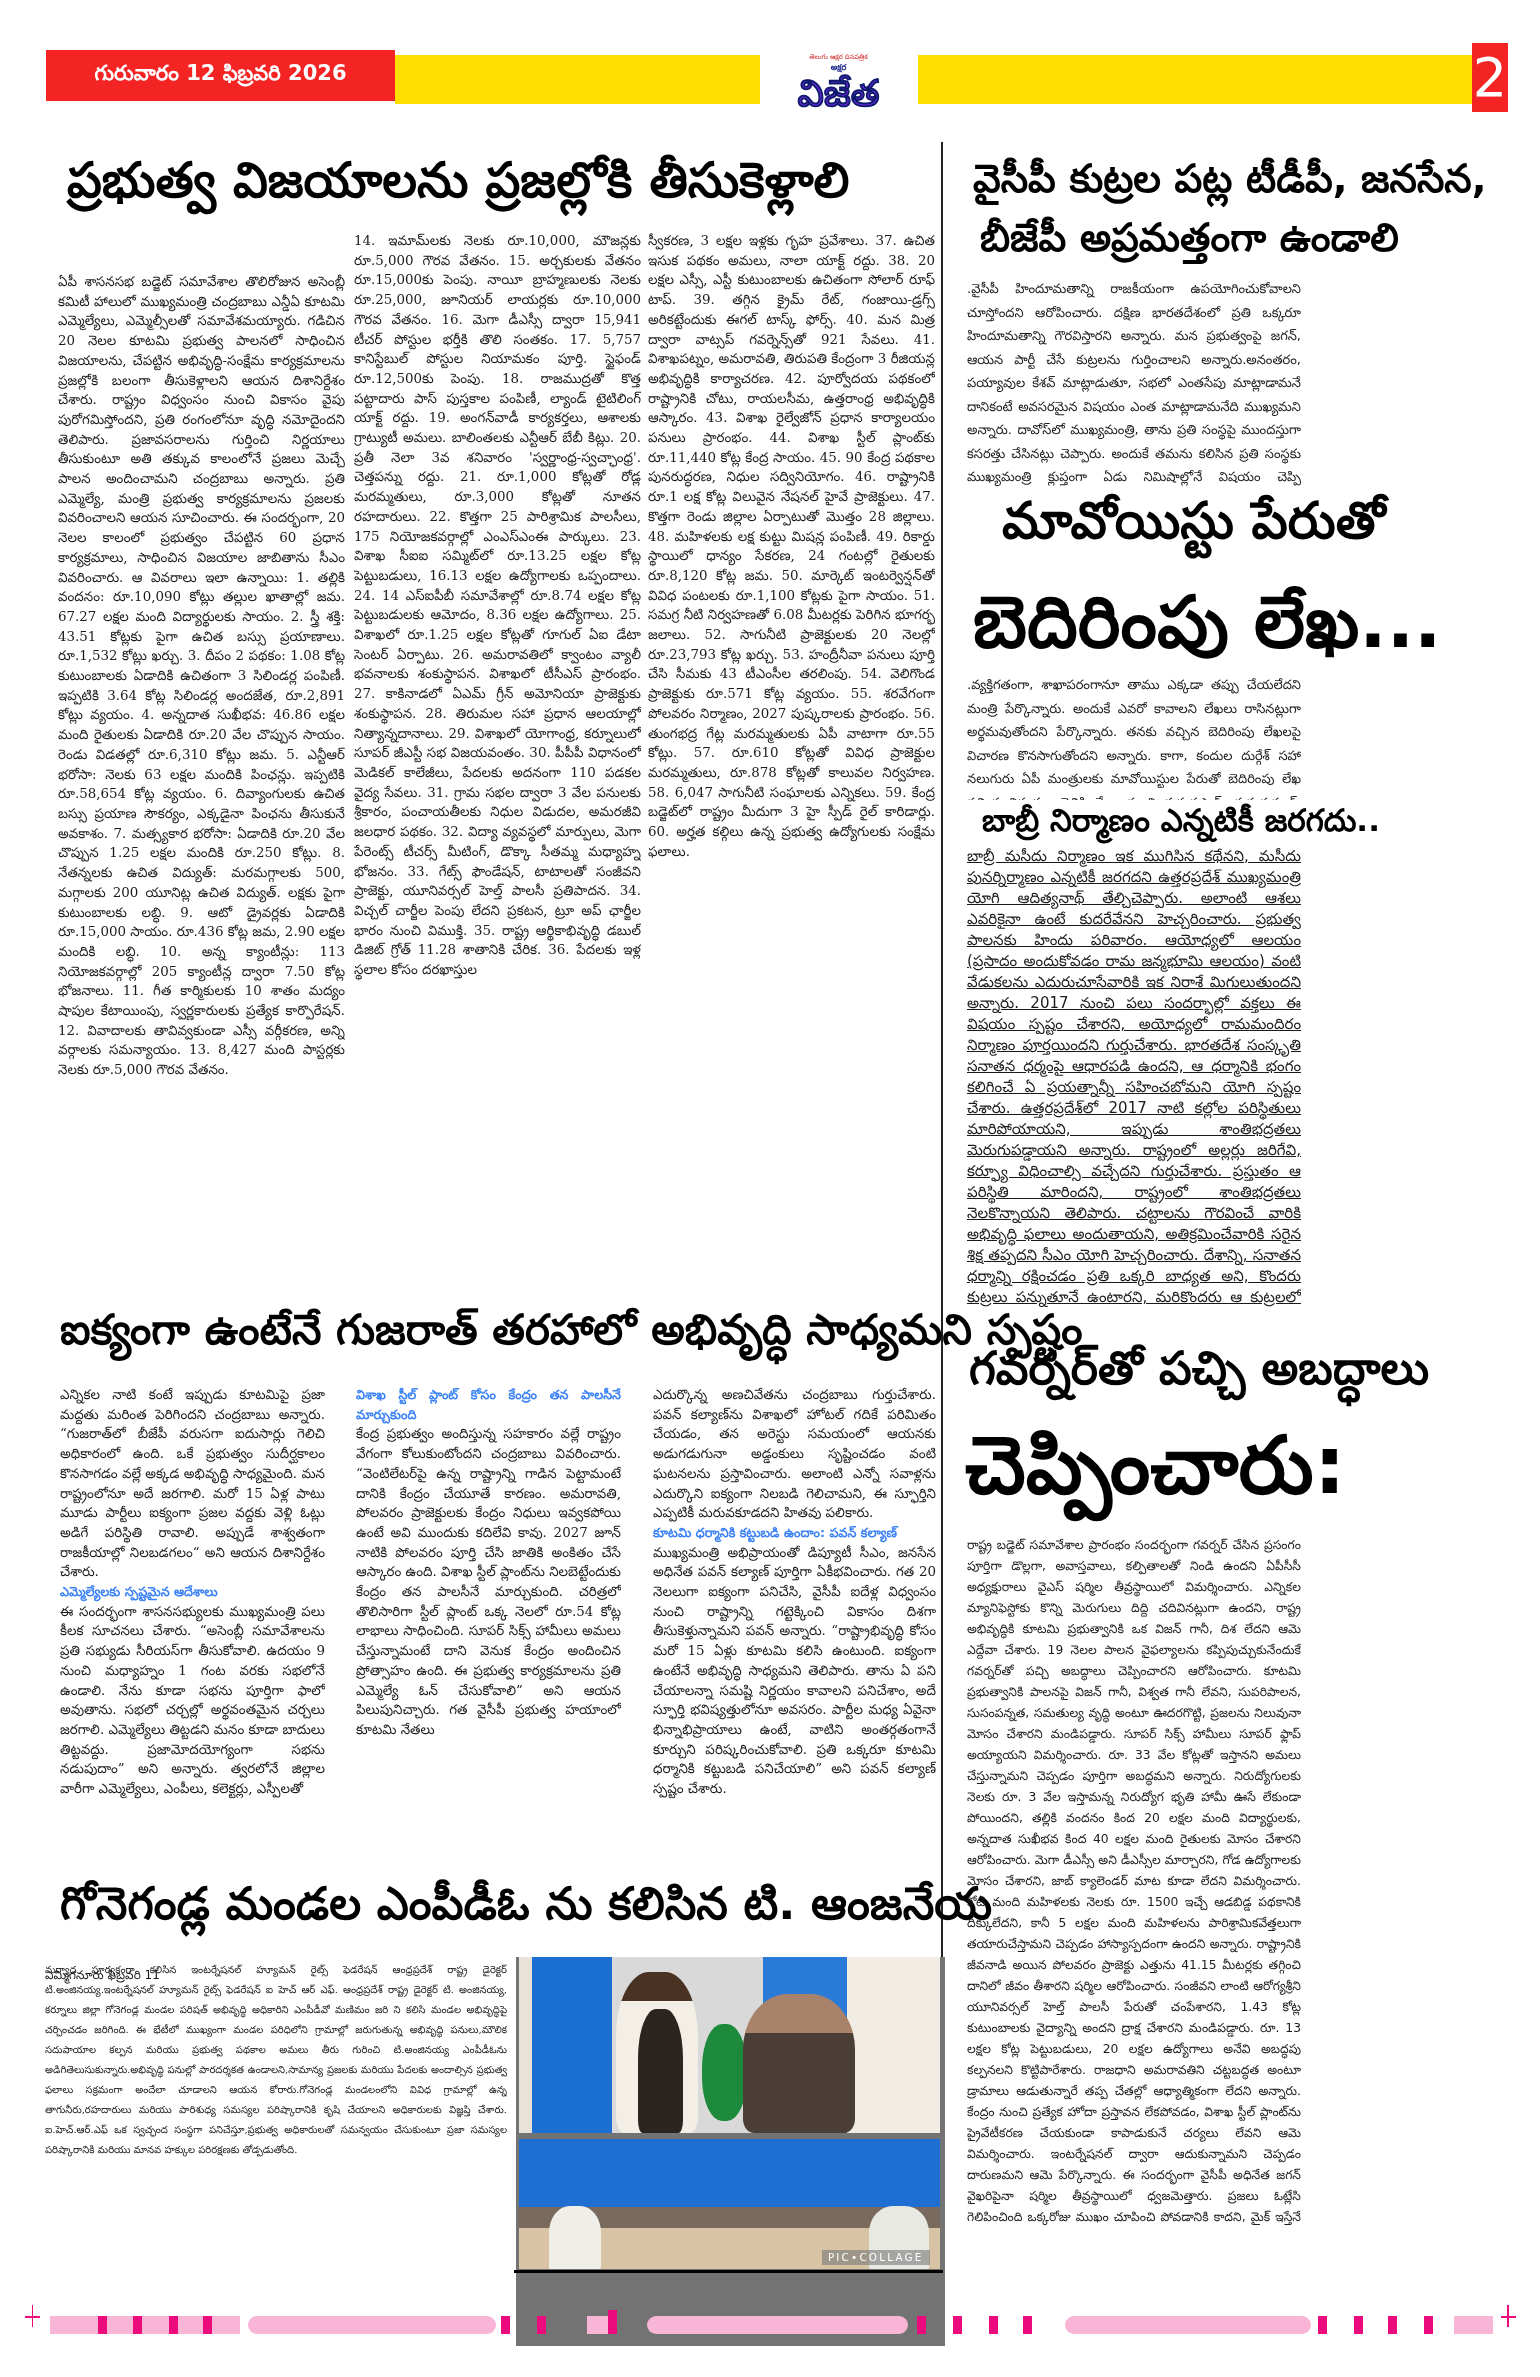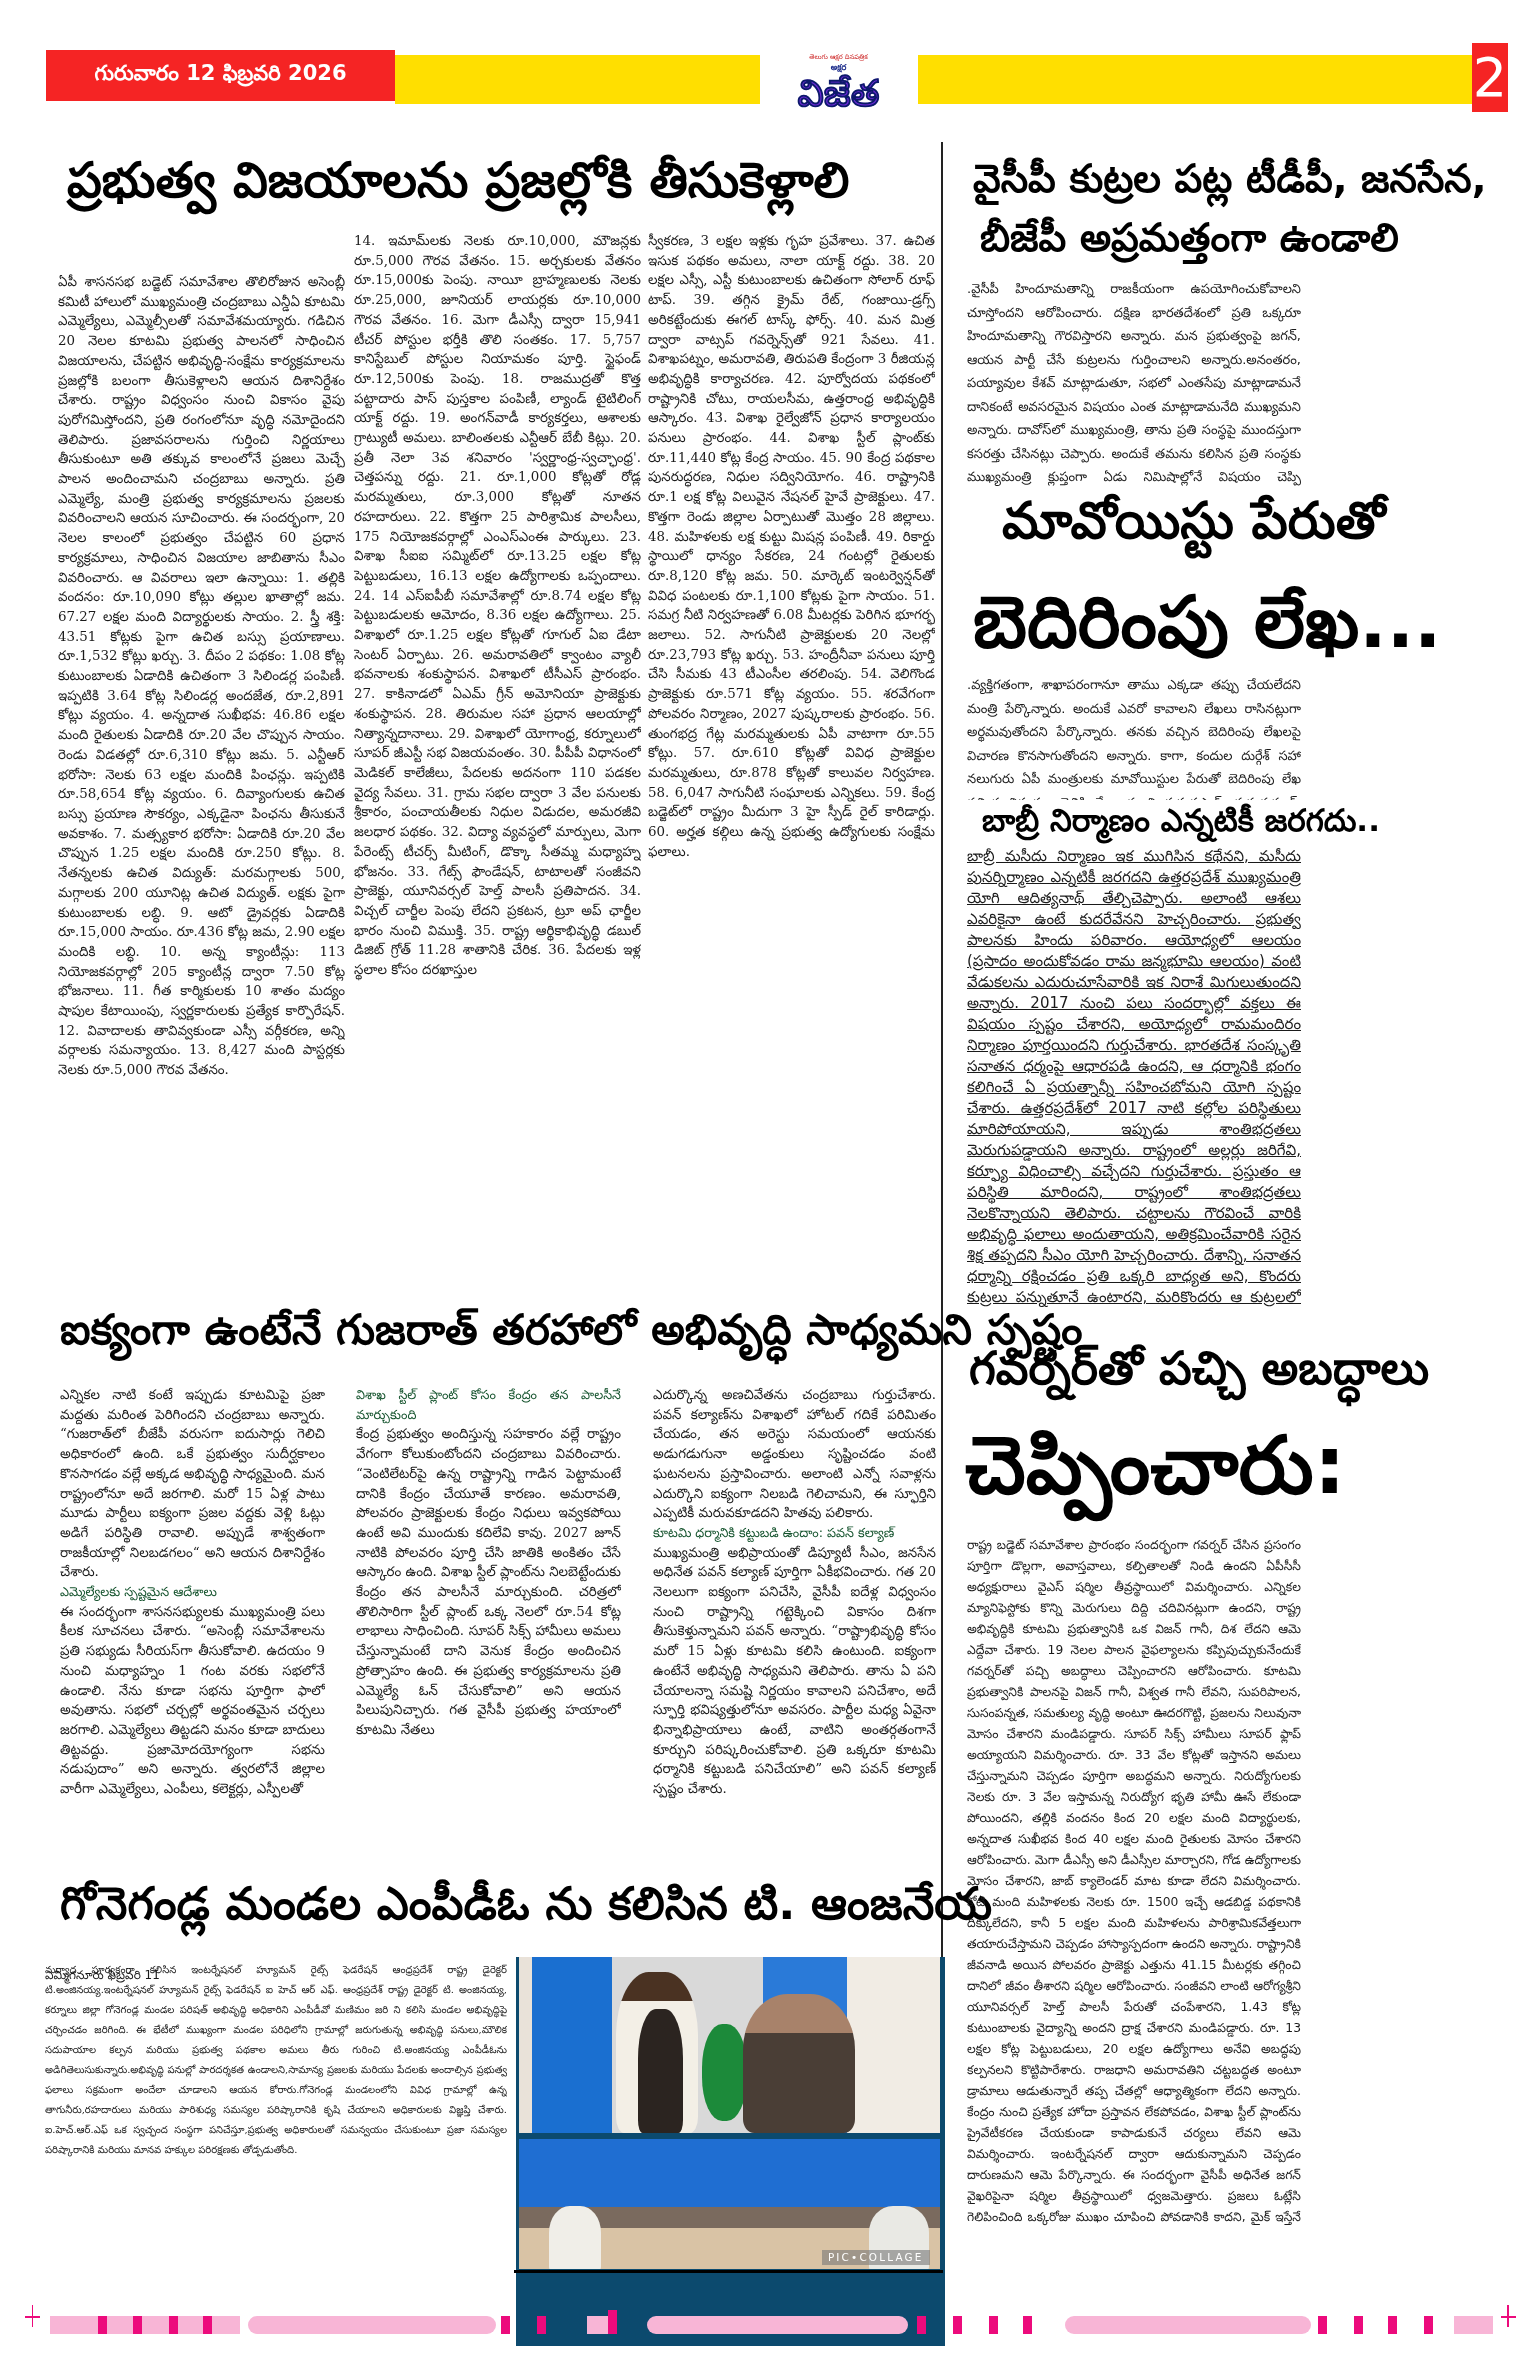--- a/index.html
+++ b/index.html
@@ -10,27 +10,27 @@
   .ybar{top:55px;height:49px;background:#ffdf00;}
   #logo{left:760px;top:49px;width:157px;height:67px;display:flex;flex-direction:column;align-items:center;justify-content:center;}
   #logo .tag{font-size:6.7px;color:#c22;}
   #logo .small{font-size:8.2px;color:#1a2a8a;font-weight:bold;}
   #logo .main{font-size:37px;line-height:39px;font-weight:bold;color:#6d28d9;-webkit-text-stroke:0.7px #0c1a6a;}
   #page-no{left:1472px;top:43px;width:36px;height:69px;background:#f52424;color:#fff;font-size:54px;display:flex;align-items:center;justify-content:center;font-family:"DejaVu Sans",sans-serif;}
   
   .hl{font-weight:bold;color:#000;white-space:nowrap;font-family:"DejaVu Sans",sans-serif;line-height:1.15;}
   .col{font-size:13.4px;line-height:19.7px;text-align:justify;color:#1a1a1a;font-family:"DejaVu Serif",serif;}
   .col p{margin:0;}
-  .col .sub{color:#14532d;font-weight:normal;font-family:"DejaVu Sans",sans-serif;font-size:12.7px;}
+  .col .sub{color:#3b82f6;font-weight:bold;font-family:"DejaVu Sans",sans-serif;font-size:12.7px;}
   .rcol{font-size:13px;line-height:23.5px;text-align:justify;color:#1a1a1a;}
   .rcol p{margin:0;text-indent:0;}
   .vrule{width:1.5px;background:#222;}
   .hrule{height:1.5px;background:#222;}
   
-  #photo{left:516px;top:1957px;width:429px;height:389px;background:#0c4a6e;}
+  #photo{left:516px;top:1957px;width:429px;height:389px;background:#737373;}
   .ph{position:absolute;left:3px;width:421px;overflow:hidden;}
   #ph1{top:0;height:176px;background:linear-gradient(90deg,#e9e2d9 0 3%,#1a6fd0 3% 22%,#d9d9d9 22% 58%,#2a7ad8 58% 78%,#f1ece4 78%);}
   #ph2{top:182px;height:176px;background:linear-gradient(180deg,#1f6ed2 0 52%,#7a6a5e 52% 100%);height:130px;}
   .person{position:absolute;border-radius:40% 40% 10% 10%;}
   #pic-collage{position:absolute;right:10.4px;bottom:4.5px;color:#fff;background:rgba(120,120,120,.6);font-size:10.4px;letter-spacing:2.2px;padding:1.5px 6px;font-family:"DejaVu Sans",sans-serif;}
   
   #footer{left:45px;top:2316px;width:1453px;height:19.4px;}
   .fseg{position:absolute;top:0;height:18px;background:#f8b5d6;}
   .fbar{position:absolute;top:0;width:9px;height:18px;background:#ec0b7c;}
   .fround{border-radius:10.4px;}

